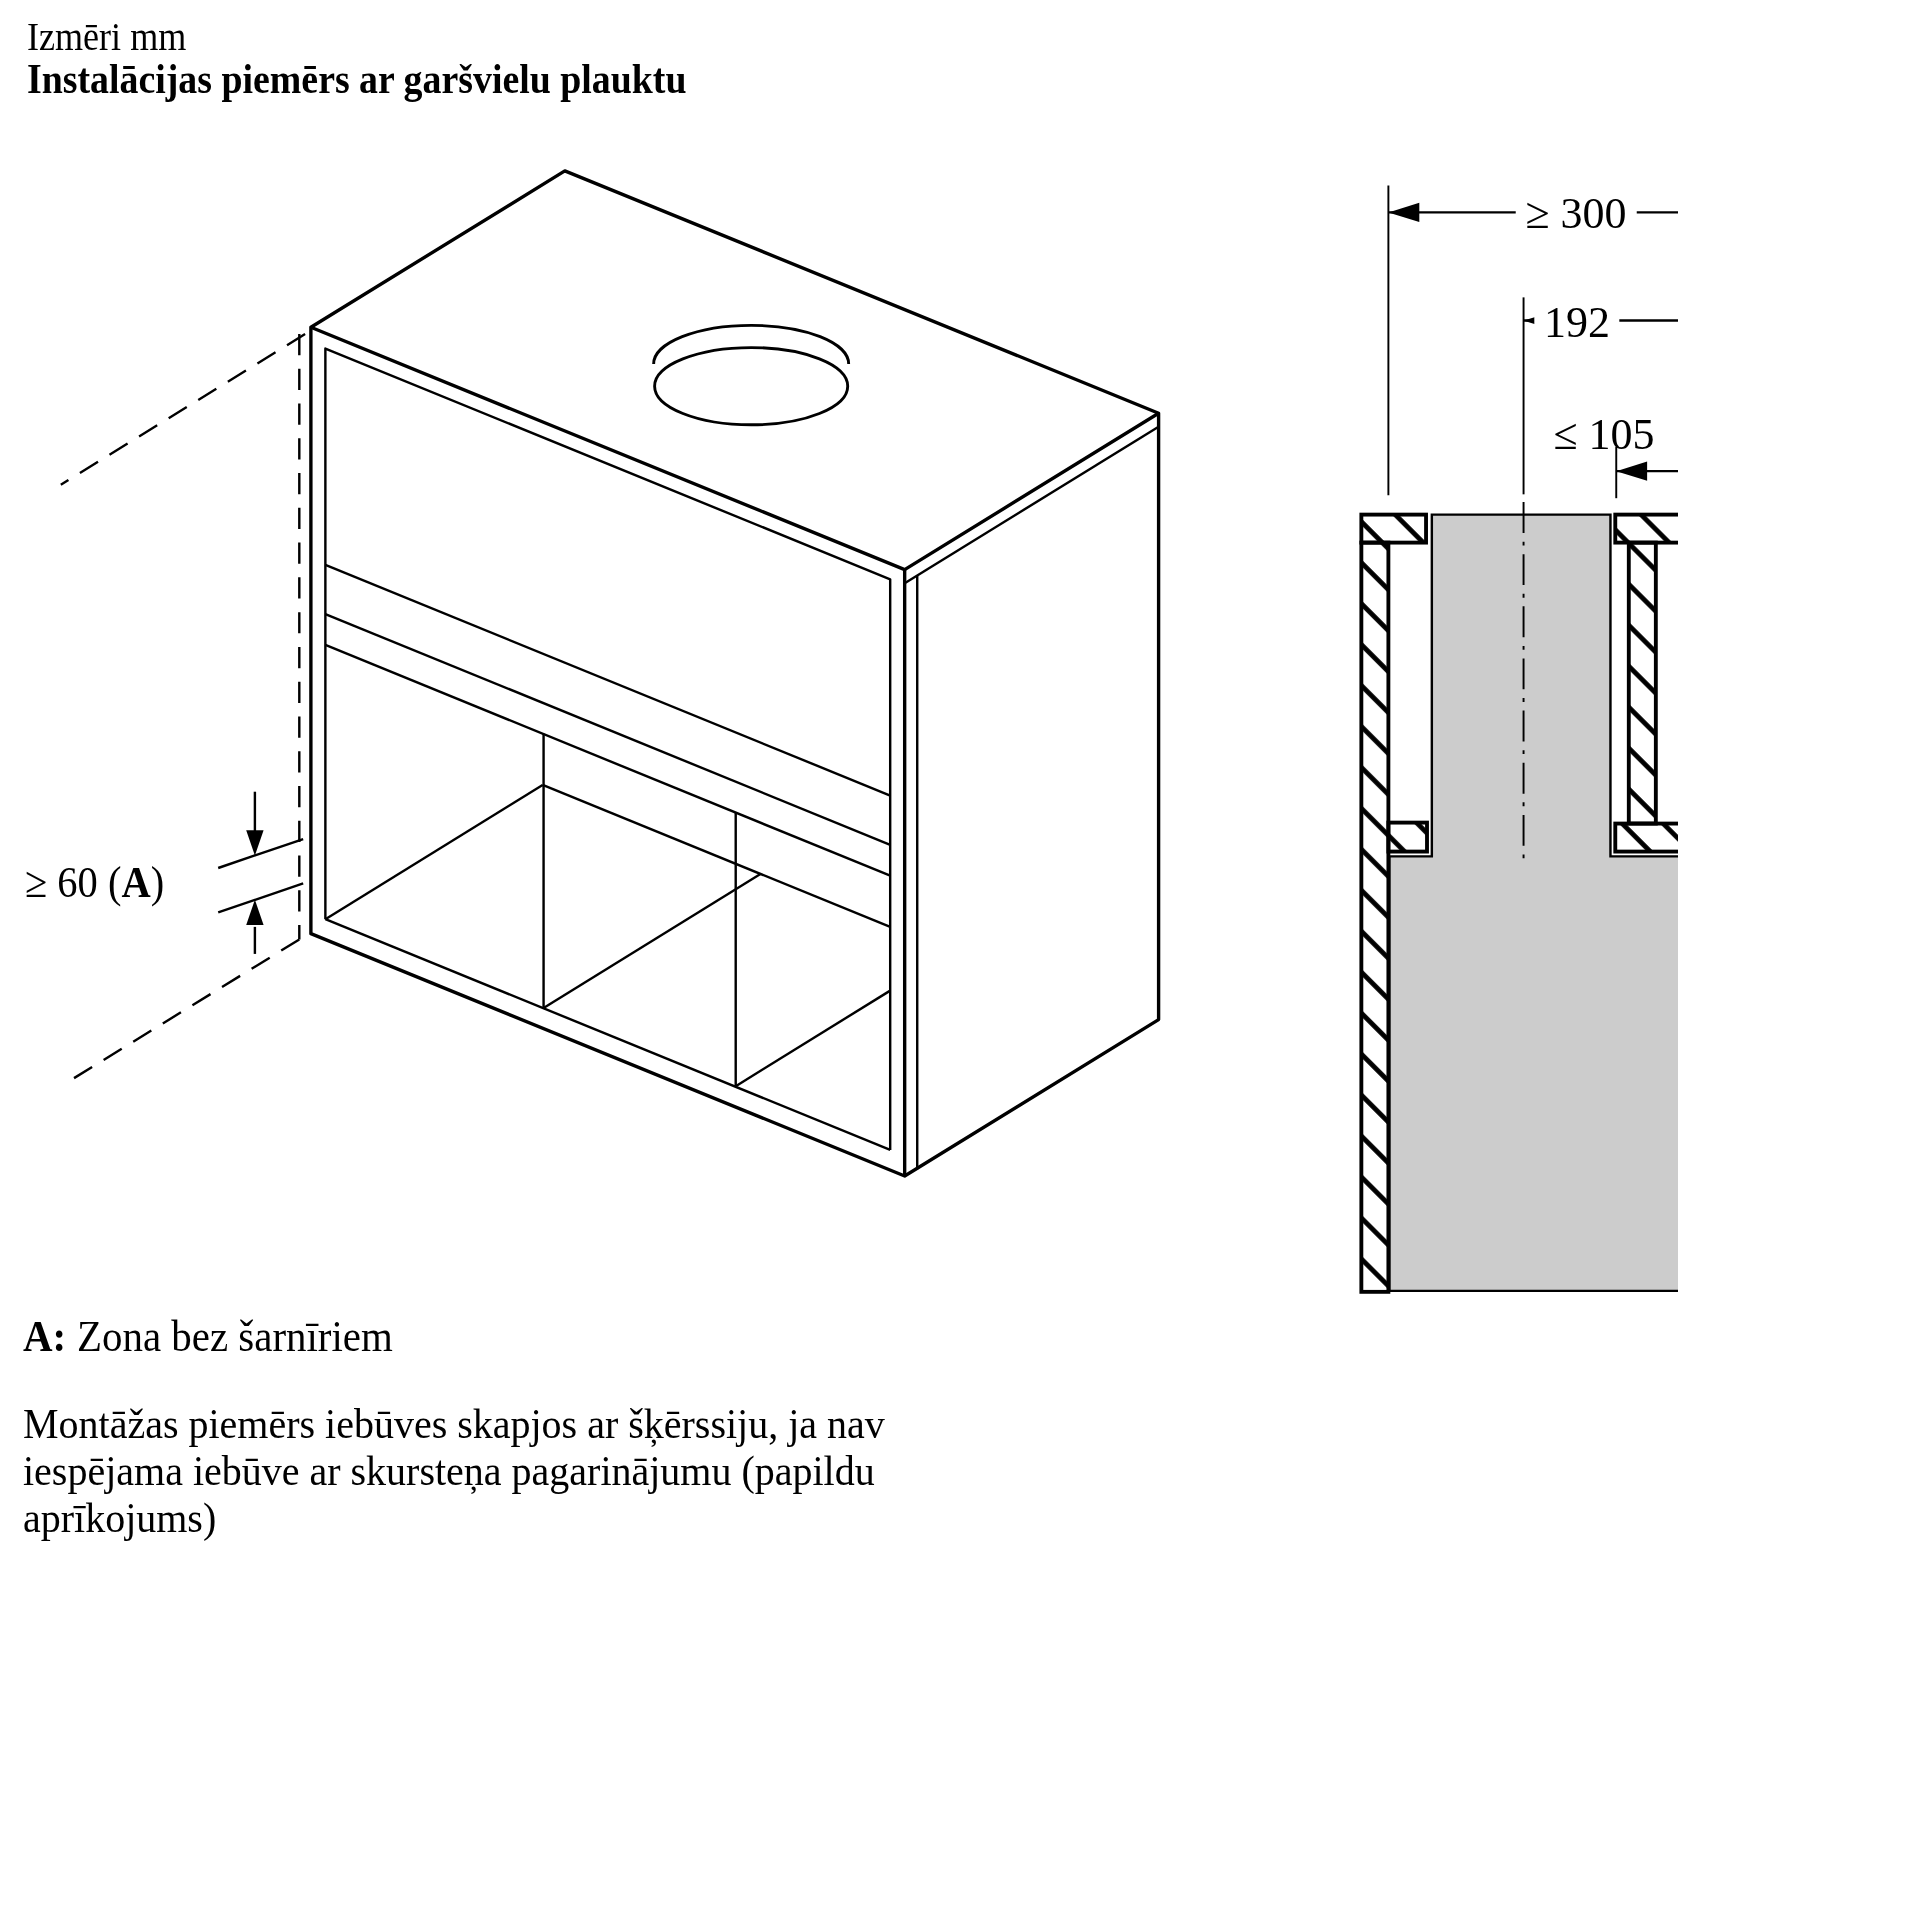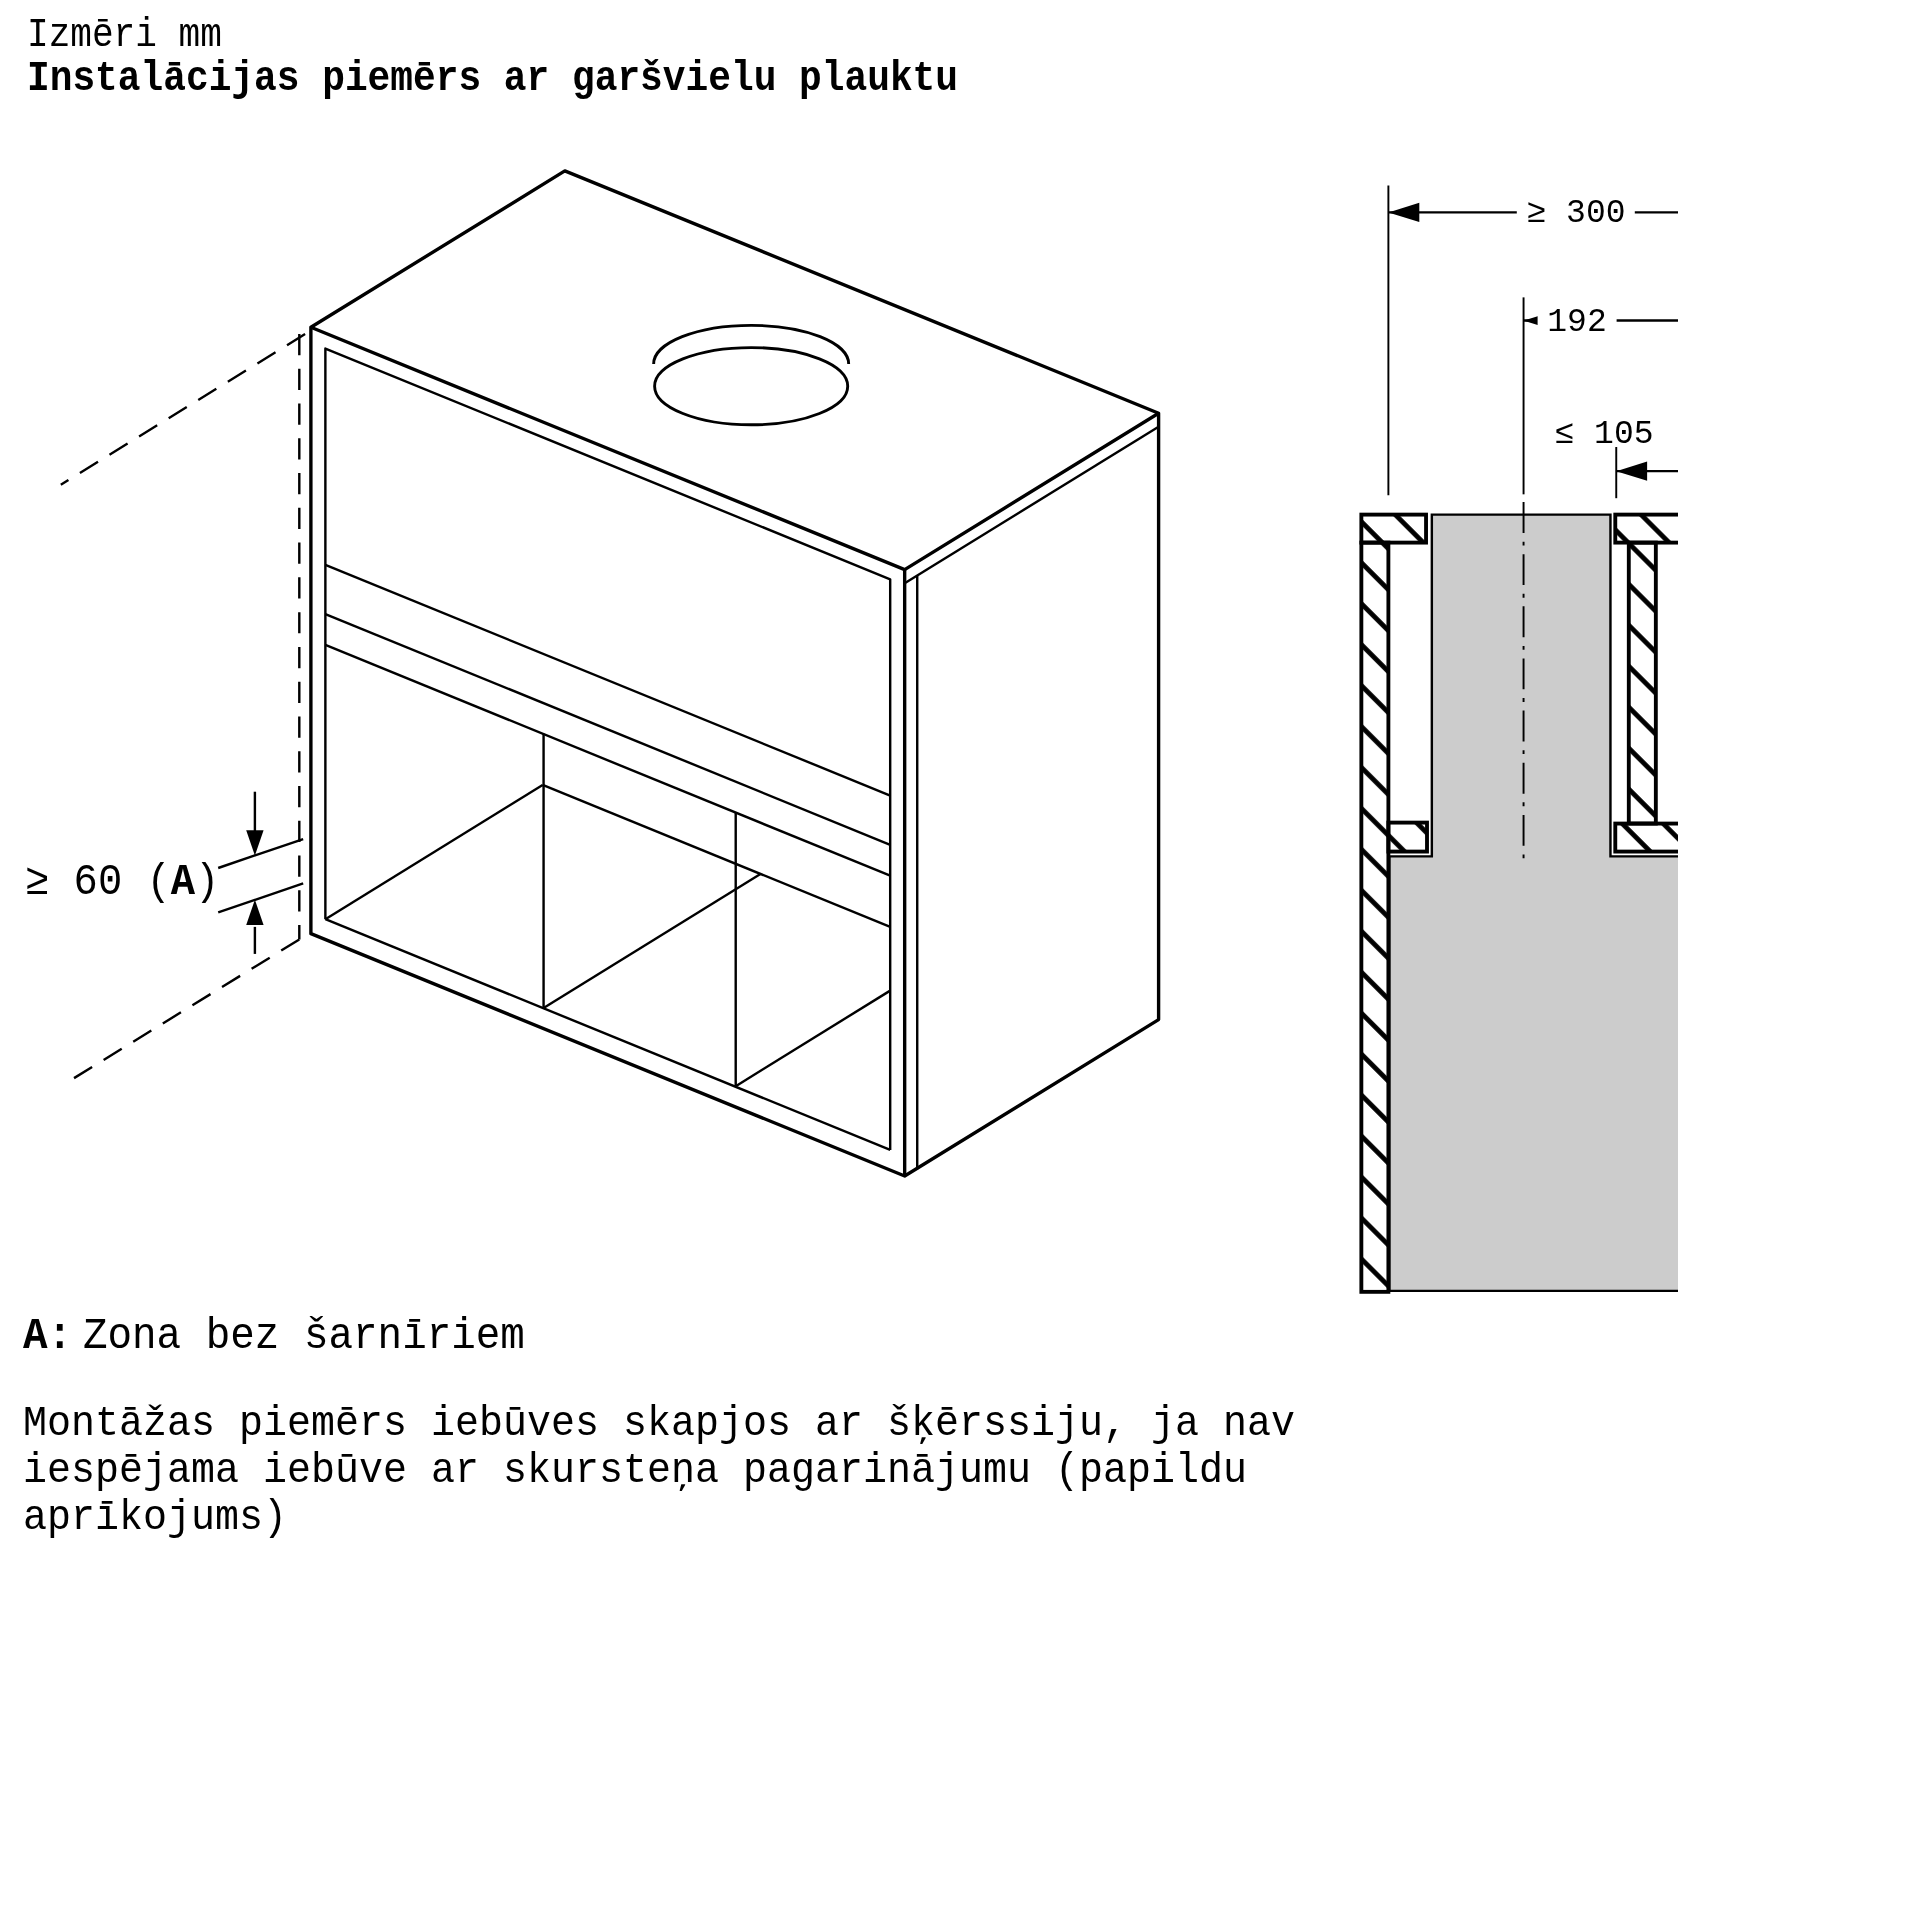--- a/index.html
+++ b/index.html
@@ -5,21 +5,21 @@
   :root{
     --line:#000000;
     --duct:#cccccc;
     --bg:#ffffff;
   }
   html,body{margin:0;padding:0;background:var(--bg);}
   #page{
     position:relative;
     width:1678px;height:1931px;
     background:var(--bg);
-    font-family:Liberation Mono, monospace;
+    font-family:Liberation Serif, serif;
     color:var(--line);
     overflow:hidden;
   }
   #diagram-svg{position:absolute;left:0;top:0;width:1931px;height:1931px;}
 
   
   .ln{stroke:var(--line);fill:none;stroke-linecap:butt;stroke-linejoin:round;}
   .w35{stroke-width:3.5px;}
   .w3{stroke-width:3px;}
   .w25{stroke-width:2.5px;}
@@ -31,21 +31,21 @@
   .dashA{stroke-dasharray:22 14;}
   .dashB{stroke-dasharray:26 16;}
   .cdash{stroke-dasharray:32 9 4 9;}
   .pl{stroke:var(--line);stroke-width:5px;}
 
   
   .txt{position:absolute;white-space:nowrap;transform-origin:0 0;}
   .units{left:27px;top:11.6px;font-size:41px;transform:scaleX(.88);}
   .title{left:27px;top:54px;font-size:43px;font-weight:bold;transform:scaleX(.88);}
   .clearance{left:25px;top:857px;font-size:44px;transform:scaleX(.92);}
-  .dimlbl{position:absolute;font-size:33px;background:var(--bg);padding:0 9.7px;
+  .dimlbl{position:absolute;font-size:44px;background:var(--bg);padding:0 9.7px;
           transform:translate(-50%,-50%);white-space:nowrap;}
   .dim300{left:1576px;top:213px;}
   .dim192{left:1577px;top:322px;}
   .dim105{left:1604px;top:434px;background:transparent;}
   .legend{left:23px;top:1311px;font-size:44px;transform:scaleX(.93);}
   .legend b{margin-right:11.6px;}
   .note{left:23px;top:1400px;font-size:43px;line-height:47px;transform:scaleX(.93);}
   .bold{font-weight:bold;}
 </style>
 </head>

